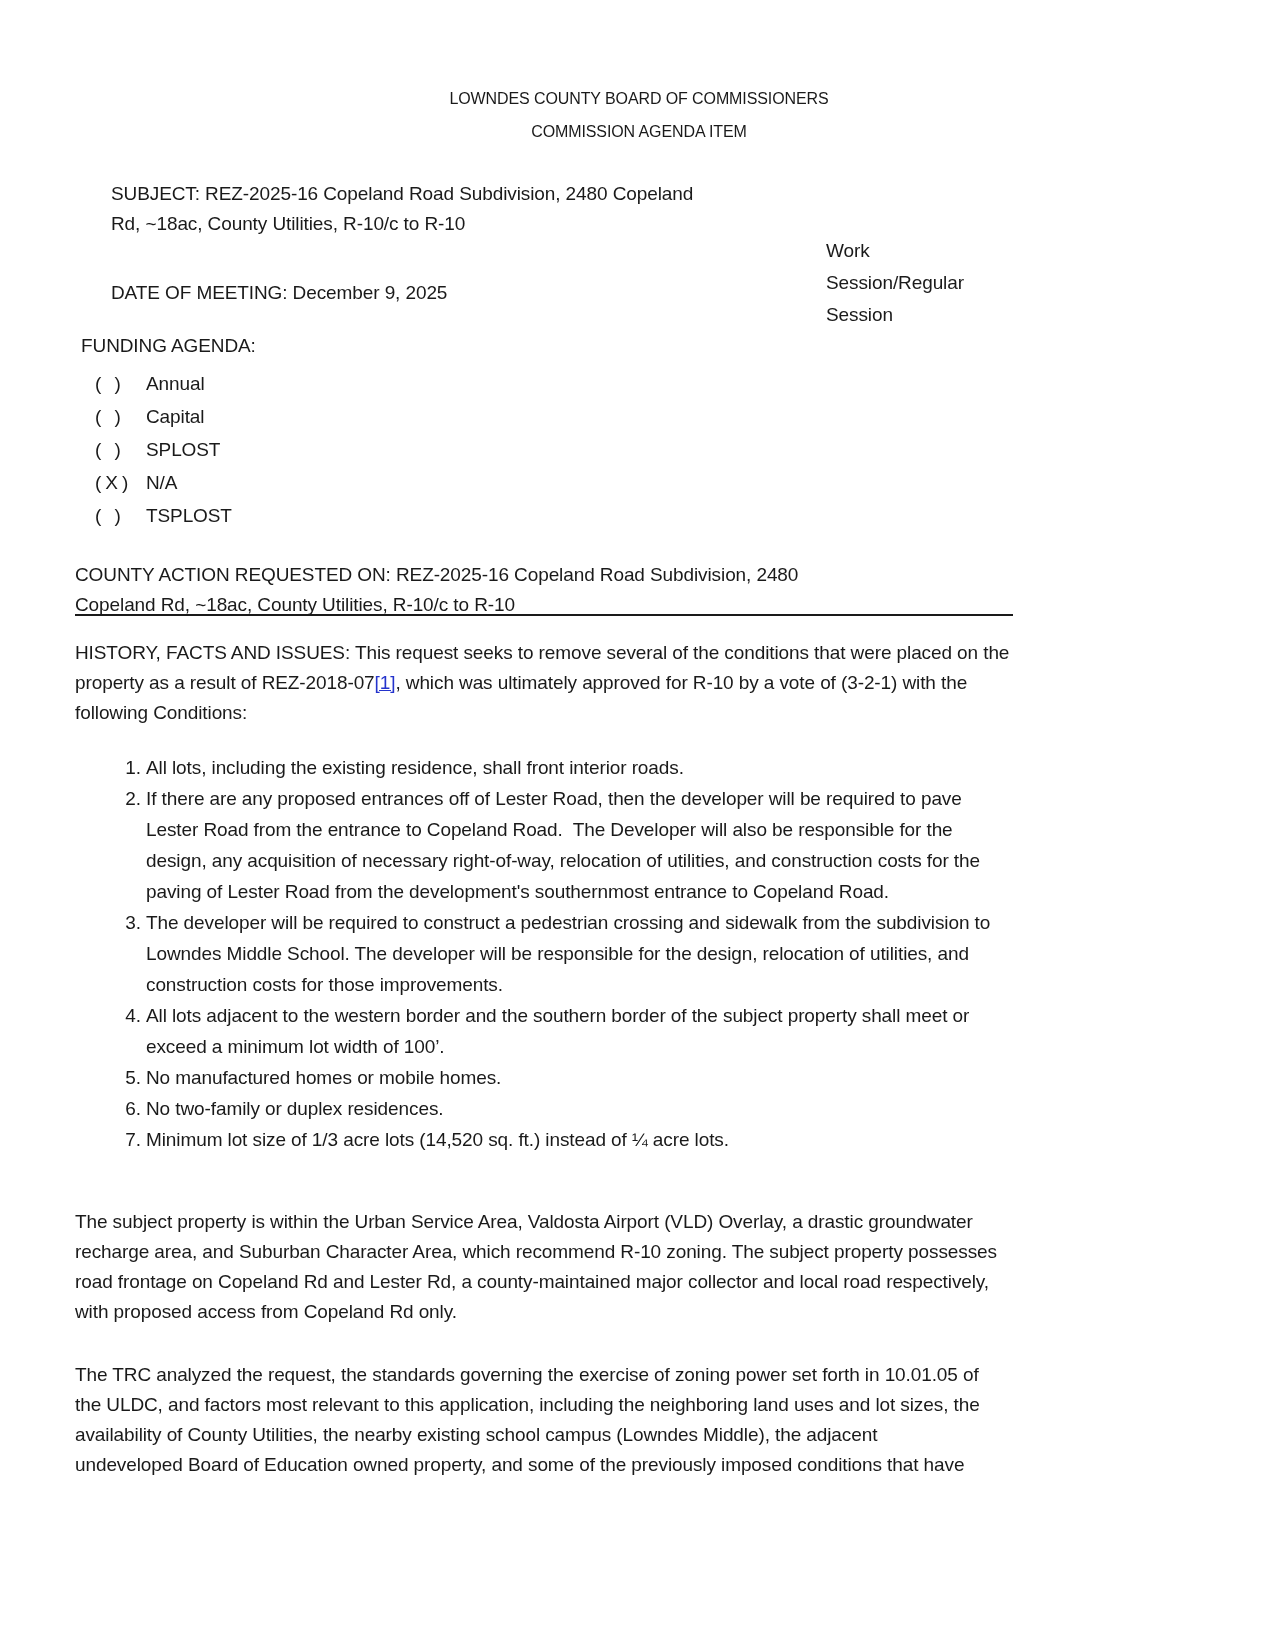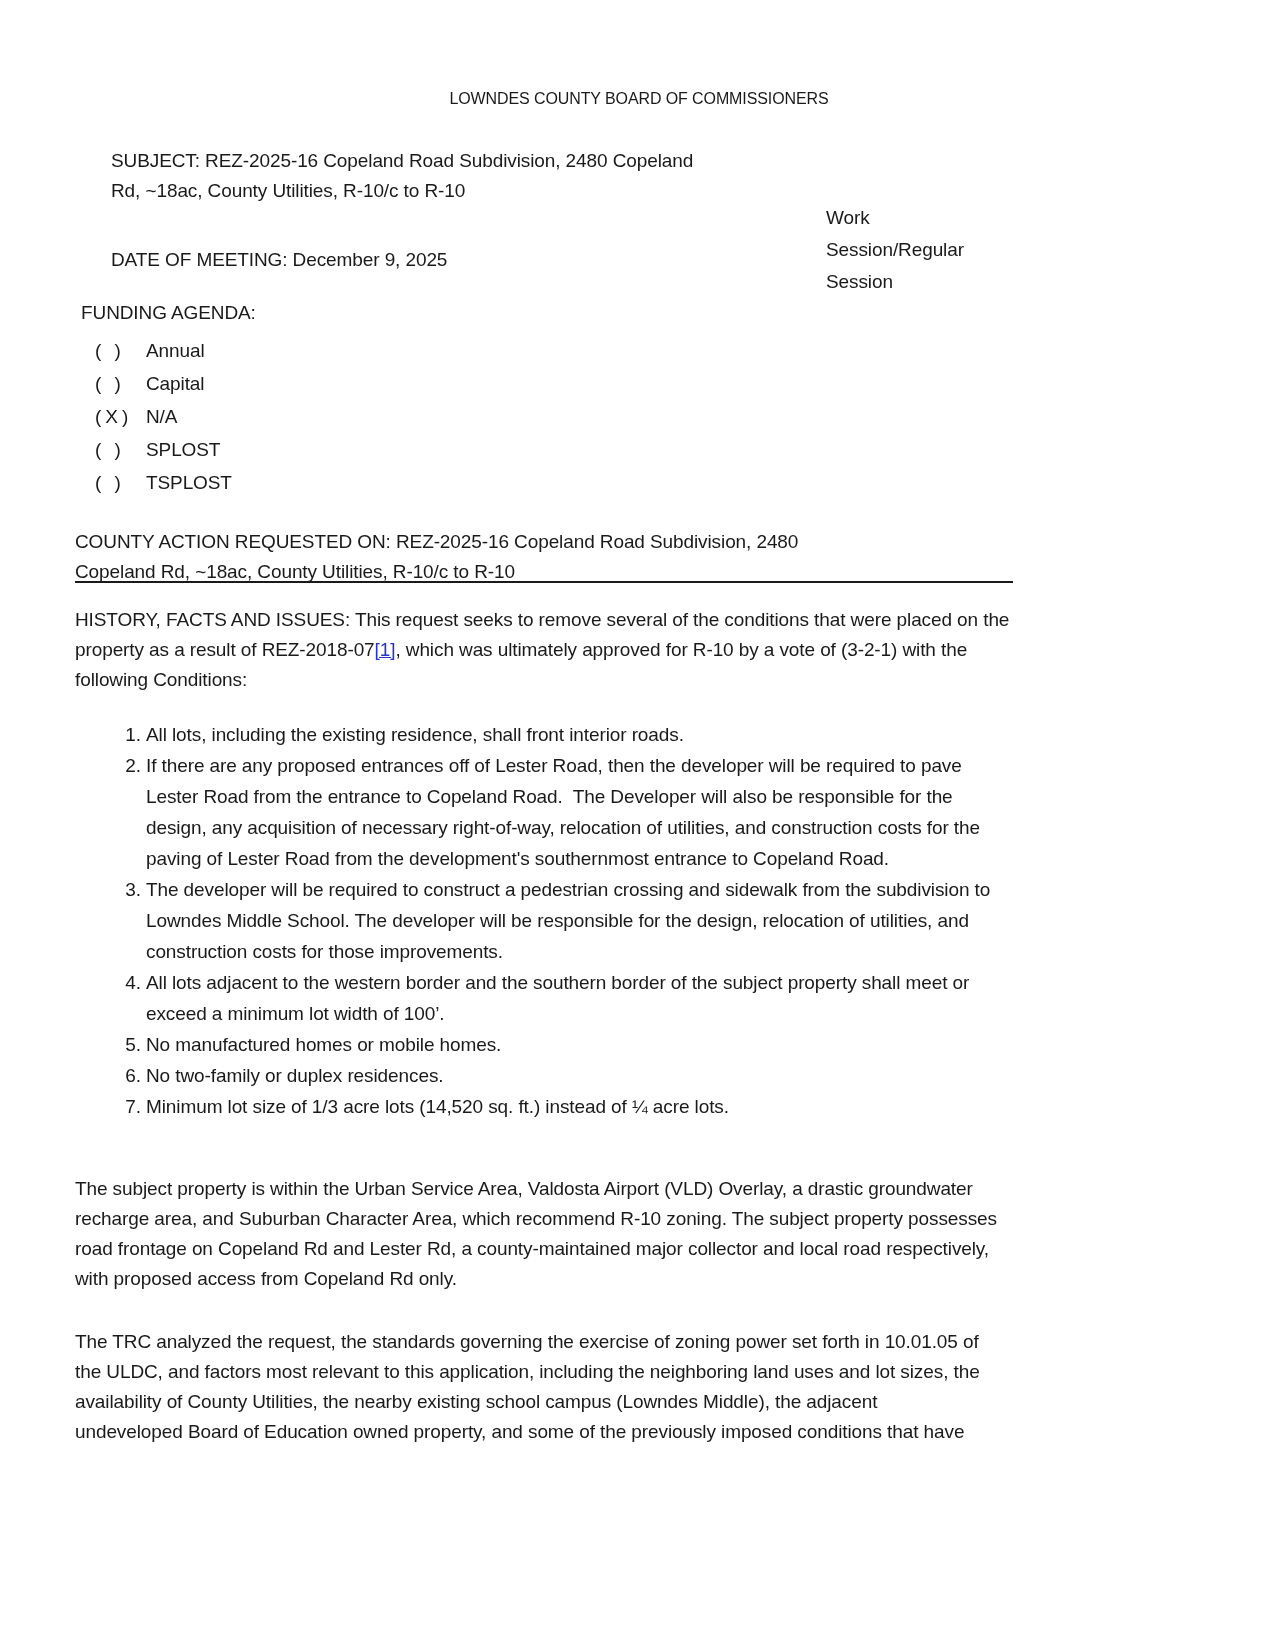--- a/index.html
+++ b/index.html
@@ -38,40 +38,41 @@
   .p1 { margin-top: 52px; }
   .p2 { margin-top: 33px; }
 </style>
 </head>
 <body>
 
 <div class="page">
 
   <div class="doc-title">
     <div>LOWNDES COUNTY BOARD OF COMMISSIONERS</div>
+    <div>COMMISSION AGENDA ITEM</div>
   </div>
 
   <div class="two-col">
     <div class="col-left">
       <div class="pre">SUBJECT: REZ-2025-16 Copeland Road Subdivision, 2480 Copeland
 Rd, ~18ac, County Utilities, R-10/c to R-10</div>
       <div class="date">DATE OF MEETING: December 9, 2025</div>
     </div>
     <div class="col-right pre">Work
 Session/Regular
 Session</div>
   </div>
 
   <div class="funding-label">FUNDING AGENDA:</div>
 
   <div class="funding-list">
     <div class="funding-row"><span class="mark">( )</span><span>Annual</span></div>
     <div class="funding-row"><span class="mark">( )</span><span>Capital</span></div>
+    <div class="funding-row"><span class="mark">( )</span><span>SPLOST</span></div>
     <div class="funding-row"><span class="mark">(X)</span><span>N/A</span></div>
-    <div class="funding-row"><span class="mark">( )</span><span>SPLOST</span></div>
     <div class="funding-row"><span class="mark">( )</span><span>TSPLOST</span></div>
   </div>
 
   <div class="county-action pre">COUNTY ACTION REQUESTED ON: REZ-2025-16 Copeland Road Subdivision, 2480
 Copeland Rd, ~18ac, County Utilities, R-10/c to R-10</div>
   <div class="rule"></div>
 
   <p class="history"><span class="pre">HISTORY, FACTS AND ISSUES: This request seeks to remove several of the conditions that were placed on the
 property as a result of REZ-2018-07</span><a class="footnote">[1]</a><span class="pre">, which was ultimately approved for R-10 by a vote of (3-2-1) with the
 following Conditions:</span></p>

